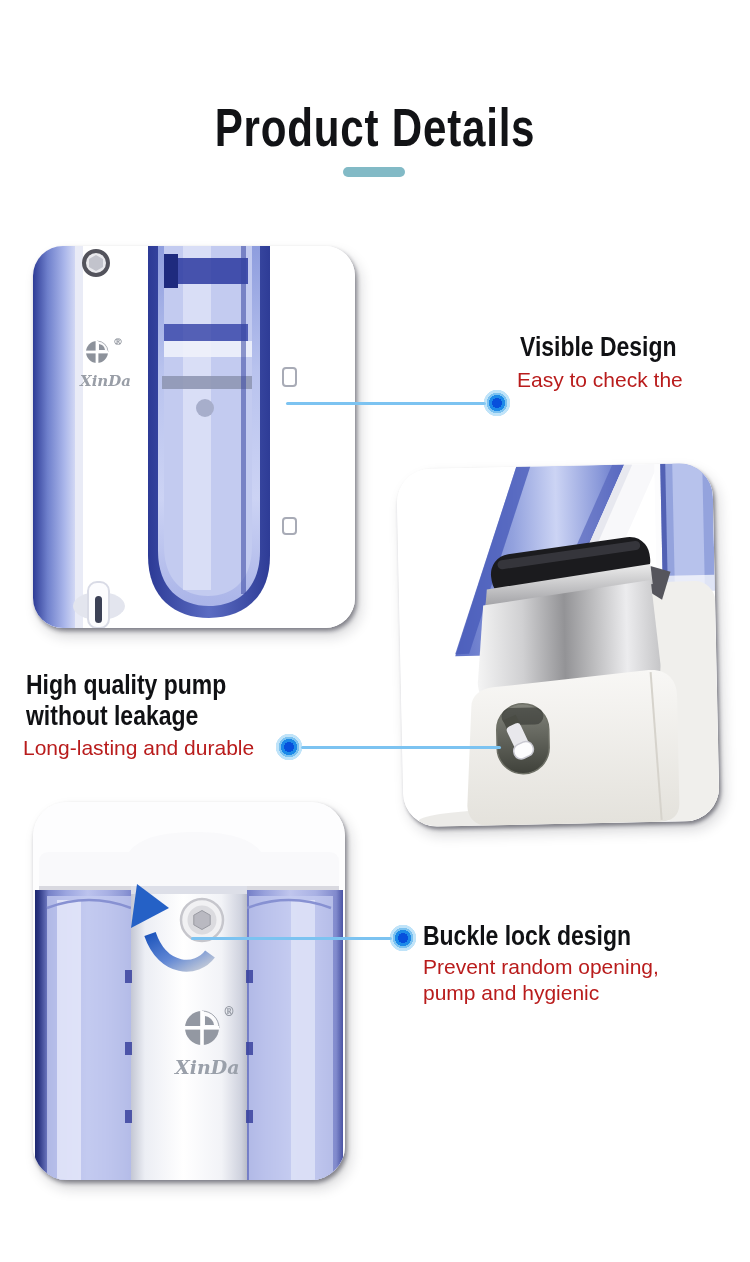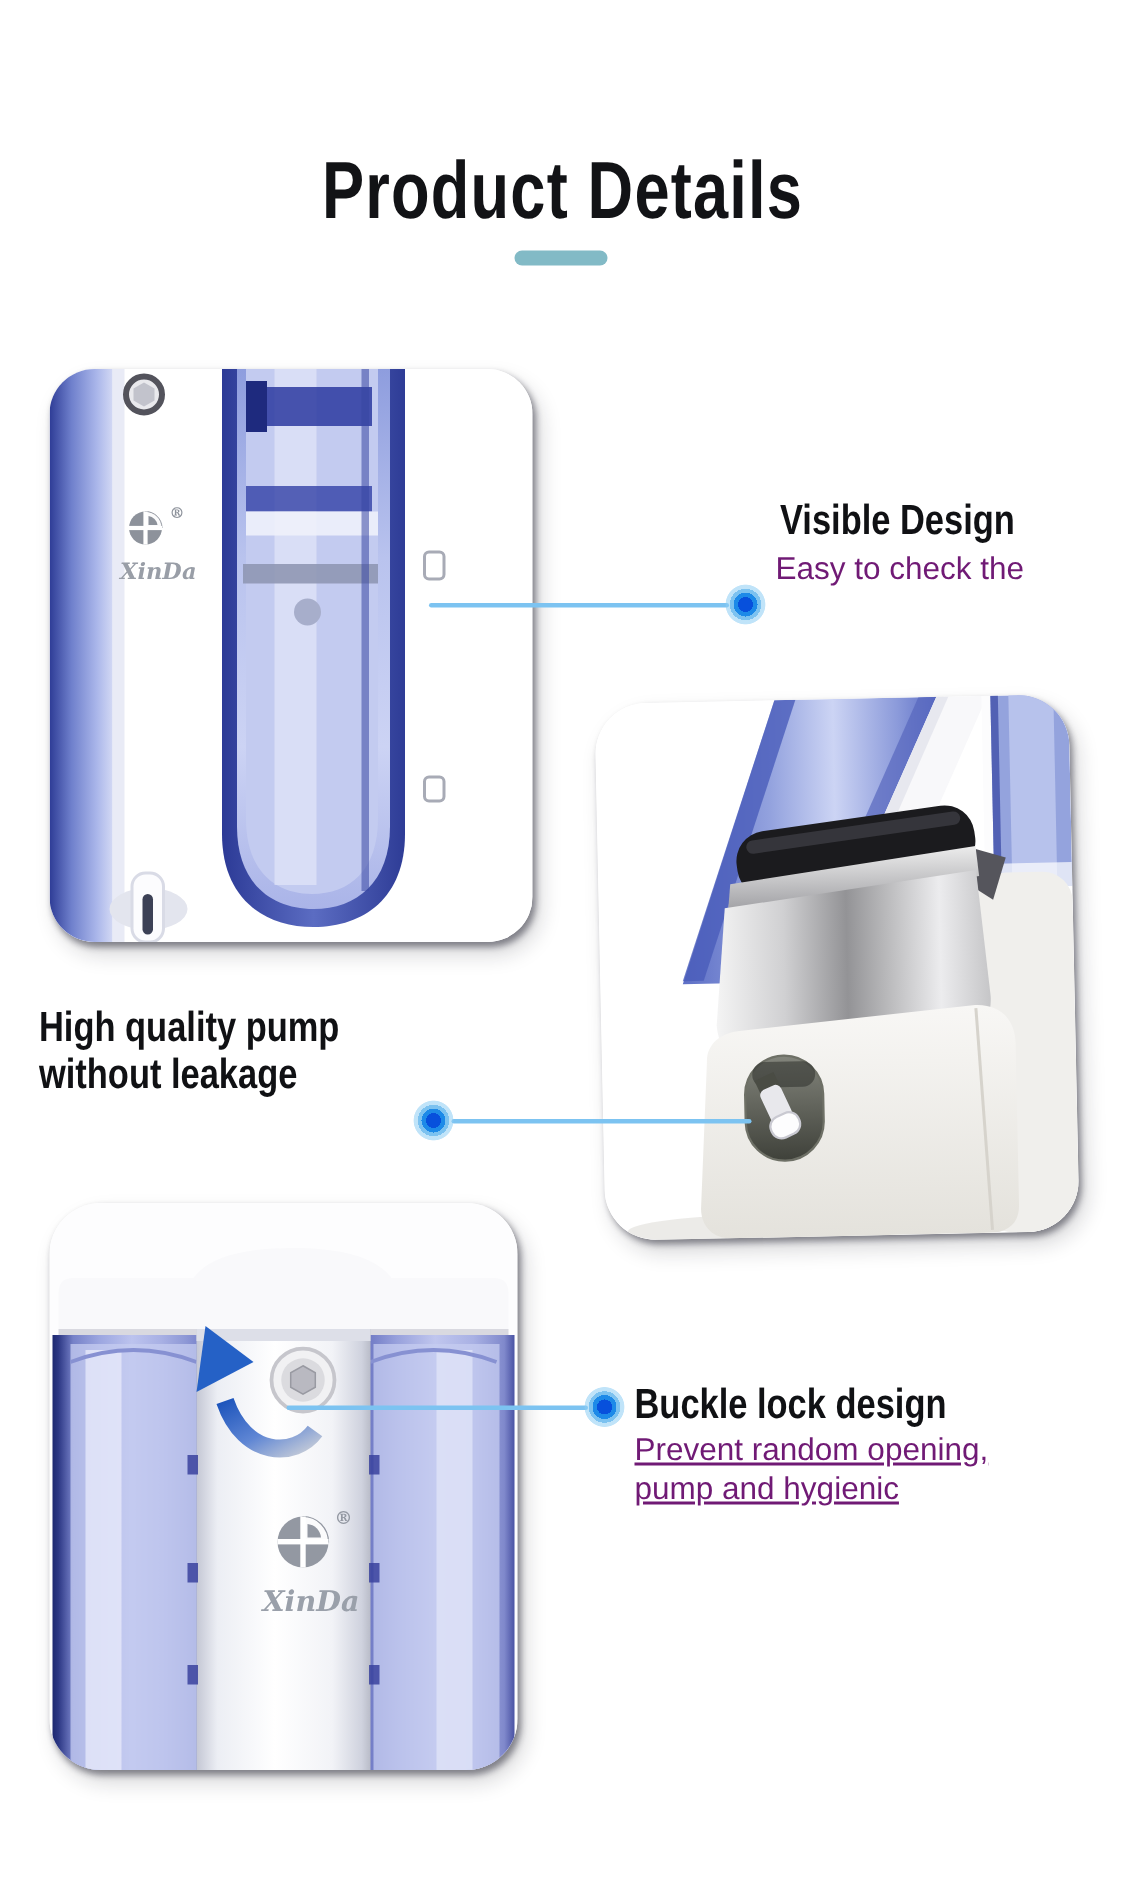--- a/index.html
+++ b/index.html
@@ -23,21 +23,21 @@
   }
   .card svg{display:block;}
   #card1{left:33px;top:246px;width:322px;height:382px;}
   #card2{left:400px;top:466px;width:316px;height:358px;border-radius:34px;transform:rotate(-1.2deg);}
   #card3{left:33px;top:802px;width:312px;height:378px;border-radius:34px;}
   .ann-heading{
     position:absolute;font-weight:bold;color:#101114;font-size:28px;line-height:31px;
     transform:scaleX(0.82);transform-origin:left top;white-space:nowrap;z-index:4;
   }
   .ann-body{
-    position:absolute;color:#701a75;font-size:21px;line-height:26px;z-index:4;white-space:nowrap;
+    position:absolute;color:#b91c1c;font-size:21px;line-height:26px;z-index:4;white-space:nowrap;
   }
   .cline{
     position:absolute;height:3px;background:#7cc3f1;border-radius:2px;z-index:5;
   }
   .cdot{
     position:absolute;width:28px;height:28px;border-radius:50%;z-index:6;
     background:radial-gradient(circle,
       #0750dc 0 5px,
       #1d8ae8 5px 8px,
       #7cc2f0 8px 10.5px,
@@ -281,26 +281,29 @@
   <div class="ann-body" style="left:517px;top:367px;">
     <div>Easy to check the</div>
   </div>
   <div class="cline" style="left:286px;top:402px;width:200px;"></div>
   <div class="cdot" style="left:483px;top:389px;"></div>
 
   <div class="ann-heading" style="left:26px;top:669px;">
     <div>High quality pump</div>
     <div>without leakage</div>
   </div>
+  <div class="ann-body" style="left:23px;top:735px;">
+    <div>Long-lasting and durable</div>
+  </div>
   <div class="cline" style="left:301px;top:746px;width:200px;"></div>
   <div class="cdot" style="left:275px;top:733px;"></div>
 
   <div class="ann-heading" style="left:423px;top:920px;">
     <div>Buckle lock design</div>
   </div>
-  <div class="ann-body" style="left:423px;top:954px;text-decoration:underline;">
+  <div class="ann-body" style="left:423px;top:954px;">
     <div>Prevent random opening,</div>
     <div>pump and hygienic</div>
   </div>
   <div class="cline" style="left:191px;top:937px;width:201px;"></div>
   <div class="cdot" style="left:389px;top:924px;"></div>
 
 </div>
 
 </body></html>

